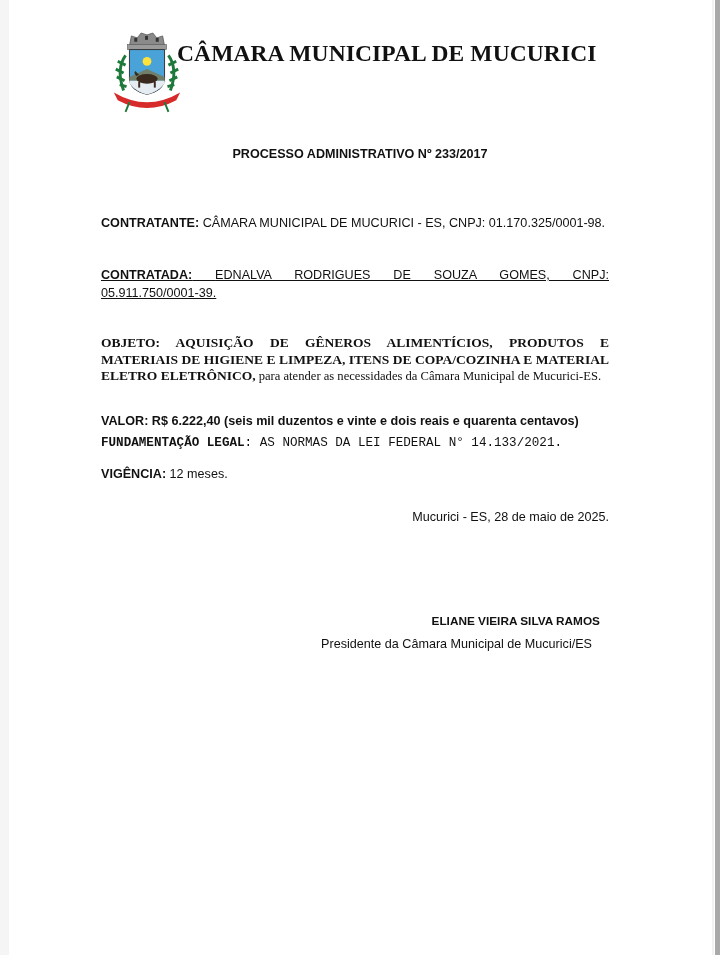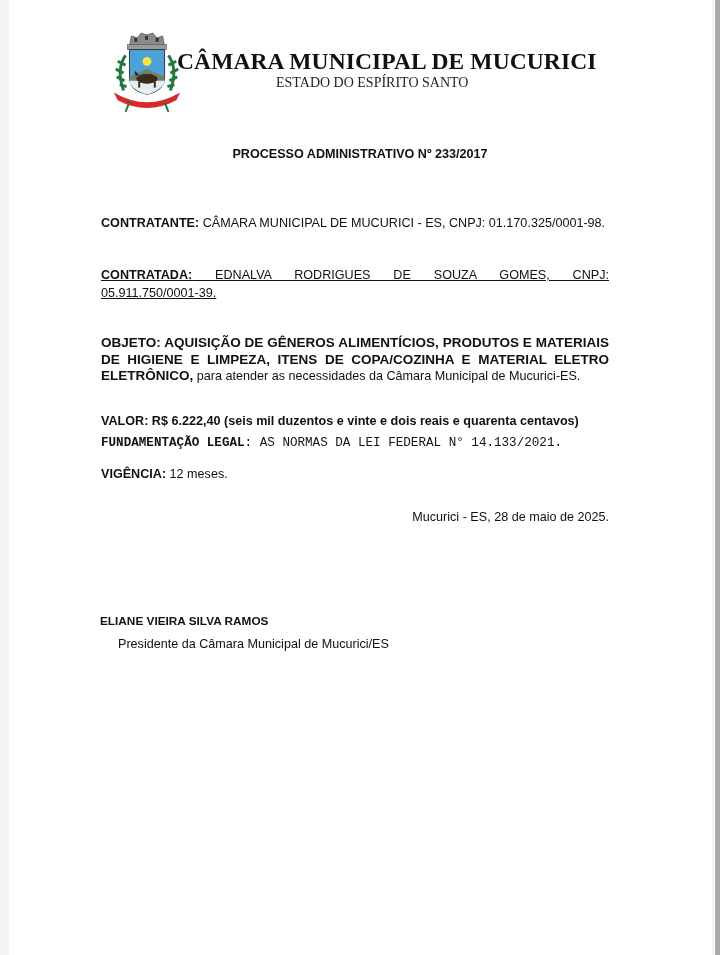--- a/index.html
+++ b/index.html
@@ -4,32 +4,32 @@
 <style>
   html, body { margin:0; padding:0; }
   body { width:720px; height:955px; background:#ffffff; position:relative; overflow:hidden; font-family:"Liberation Sans", sans-serif; color:#111; }
   .left-strip { position:absolute; left:0; top:0; width:9px; height:955px; background:#f5f5f5; }
   .right-strip { position:absolute; right:6px; top:0; width:2px; height:955px; background:#f2f2f2; }
   .scrollbar { position:absolute; right:0; top:0; width:5px; height:955px; background:#a9a9a9; }
   .page { position:absolute; left:9px; top:0; width:703px; height:955px; background:#fff; }
 
   .header { position:absolute; left:100px; top:28px; width:500px; height:90px; }
   .crest { position:absolute; left:8px; top:2px; width:78px; height:84px; }
-  .org-title { position:absolute; left:77px; top:20px; font-family:"Liberation Serif", serif; font-weight:bold; font-size:23.5px; letter-spacing:0.1px; color:#111; white-space:nowrap; }
+  .org-title { position:absolute; left:77px; top:12px; font-family:"Liberation Serif", serif; font-weight:bold; font-size:23.5px; letter-spacing:0.1px; color:#111; white-space:nowrap; }
   .org-sub { position:absolute; left:176px; top:47px; font-family:"Liberation Serif", serif; font-size:14px; color:#222; white-space:nowrap; }
 
   .titles { position:absolute; left:100px; top:146px; width:520px; text-align:center; font-weight:bold; font-size:12.6px; line-height:16.5px; }
   .para { position:absolute; left:101px; width:508px; font-size:12.6px; line-height:18px; text-align:justify; }
   .para b { font-weight:bold; }
   .justify-line { text-align:justify; text-align-last:justify; }
-  .obj { line-height:15.5px; }
+  .obj { line-height:15.5px;font-family:Liberation Serif, serif; }
   .obj .caps { font-size:13.5px; }
   .date { position:absolute; right:111px; top:510px; font-size:12.6px; white-space:nowrap;margin-left:24px; }
-  .sig-name { position:absolute; left:100px; top:614px; width:500px; text-align:left; font-weight:bold; font-size:11.8px; }
-  .sig-role { position:absolute; left:118px; top:637px; width:500px; text-align:left; font-size:12.6px; }
+  .sig-name { position:absolute; left:100px; top:614px; width:500px; text-align:right; font-weight:bold; font-size:11.8px; }
+  .sig-role { position:absolute; left:92px; top:637px; width:500px; text-align:right; font-size:12.6px; }
 </style>
 </head>
 <body>
 
 <div class="left-strip"></div>
 <div class="page">
 </div>
 <div class="right-strip"></div>
 <div class="scrollbar"></div>
 
@@ -53,21 +53,20 @@
 
     <path d="M18 26 Q8 40 16 62" stroke="#1e7a3a" stroke-width="3" fill="none"></path>
     <path d="M10 32 L18 36 M8 40 L16 44 M9 48 L17 52 M12 56 L19 58" stroke="#1e7a3a" stroke-width="3"></path>
     <path d="M62 26 Q72 40 64 62" stroke="#1e7a3a" stroke-width="3" fill="none"></path>
     <path d="M70 32 L62 36 M72 40 L64 44 M71 48 L63 52 M68 56 L61 58" stroke="#1e7a3a" stroke-width="3"></path>
 
     <path d="M6 64 Q40 84 74 64 L70 72 Q40 88 10 72 Z" fill="#d72a2a"></path>
     <path d="M22 74 L18 84 M58 74 L62 84" stroke="#1e7a3a" stroke-width="2"></path>
   </svg>
   <div class="org-title">CÂMARA MUNICIPAL DE MUCURICI</div>
-  <div class="org-sub">ESTADO DO ESPÍRITO SANTO</div>
 </div>
 
 <div class="titles">
   <div>PROCESSO ADMINISTRATIVO Nº 233/2017</div>
 </div>
 
 <div class="para" style="top:214px;">
   <b>CONTRATANTE:</b><span> CÂMARA MUNICIPAL DE MUCURICI - ES, CNPJ: 01.170.325/0001-98.</span>
 </div>
 

